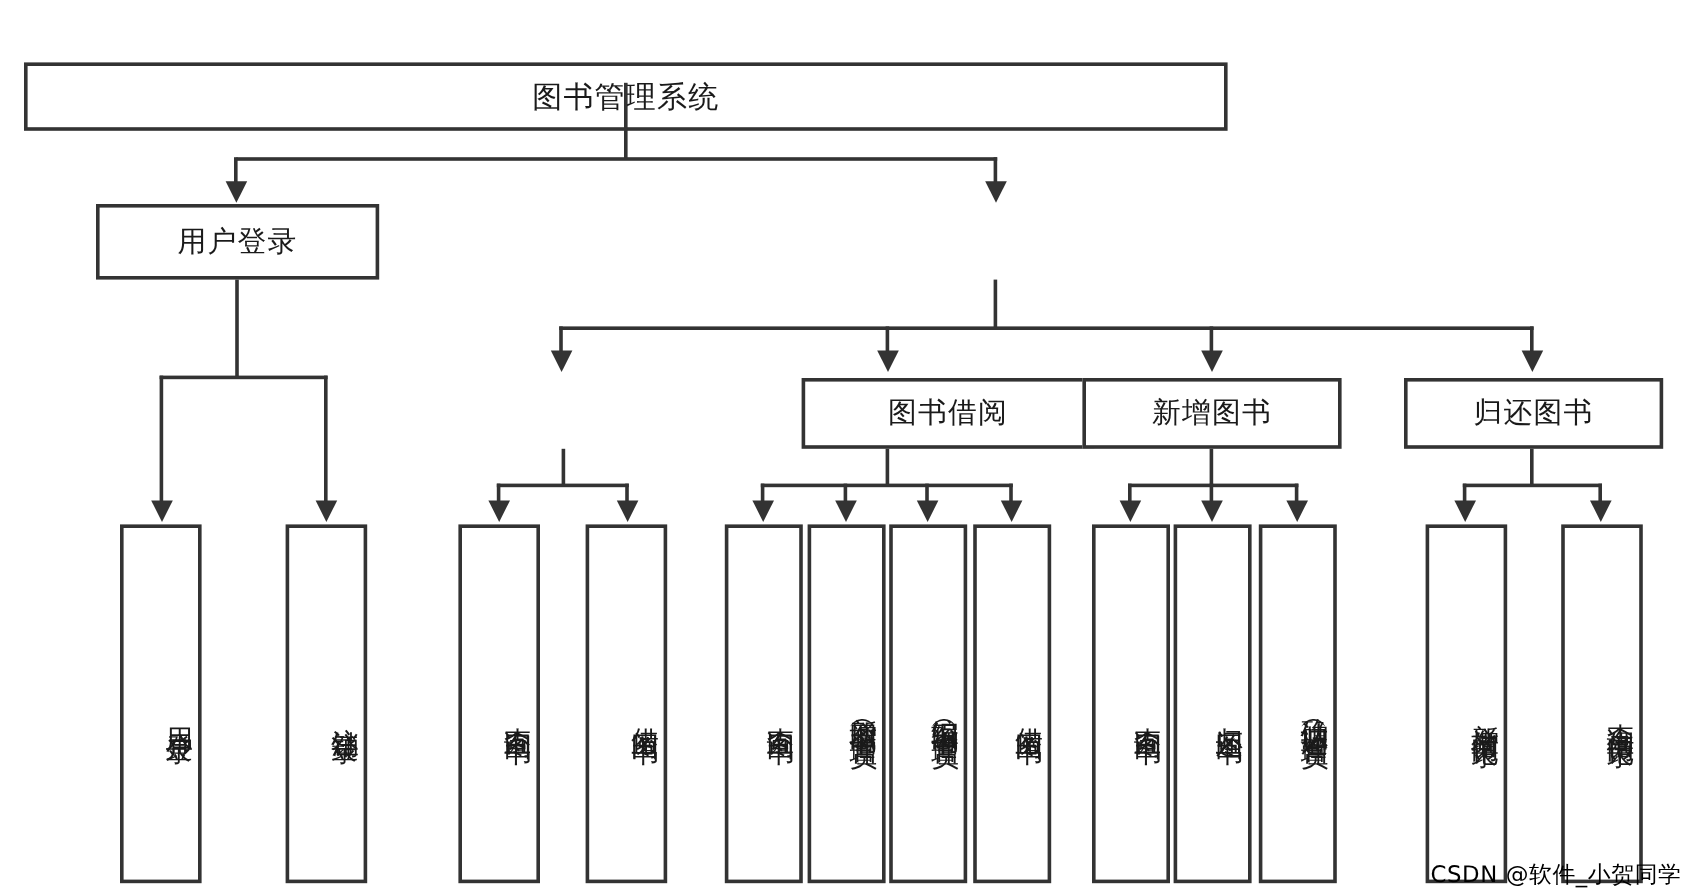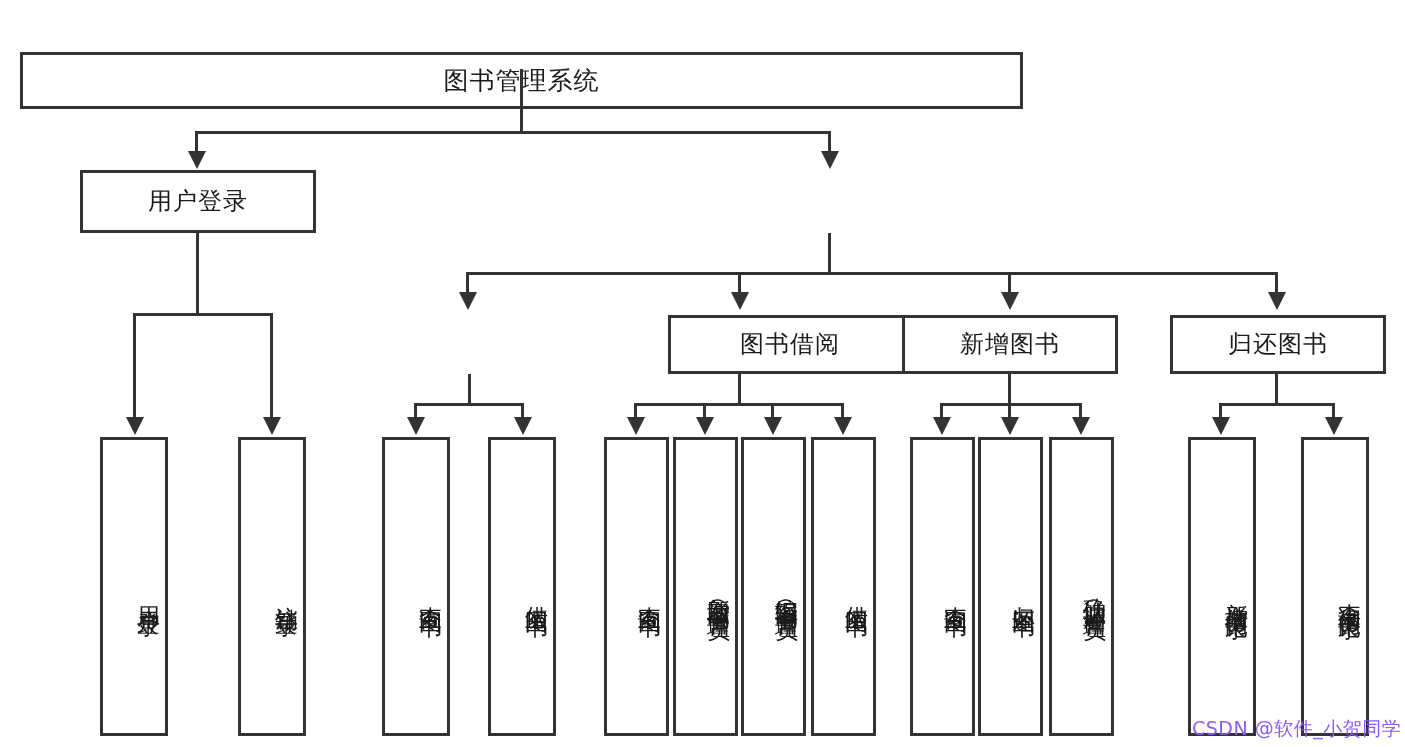--- a/index.html
+++ b/index.html
@@ -61,21 +61,21 @@
     position: absolute;
     width: 0;
     height: 0;
     border-left: 9px solid transparent;
     border-right: 9px solid transparent;
     border-top: 18px solid #333333;
   }
   .watermark {
     position: absolute;
     font-size: 19px;
-    color: #8b5cf6;
+    color: #000000;
     white-space: nowrap;
     letter-spacing: 0.5px;
   }
 </style>
 </head>
 <body>
 
 <div id="canvas">
 
   <div class="node horiz root" style="left:20px; top:12px; width:1003px; height:57px;">图书管理系统</div>

